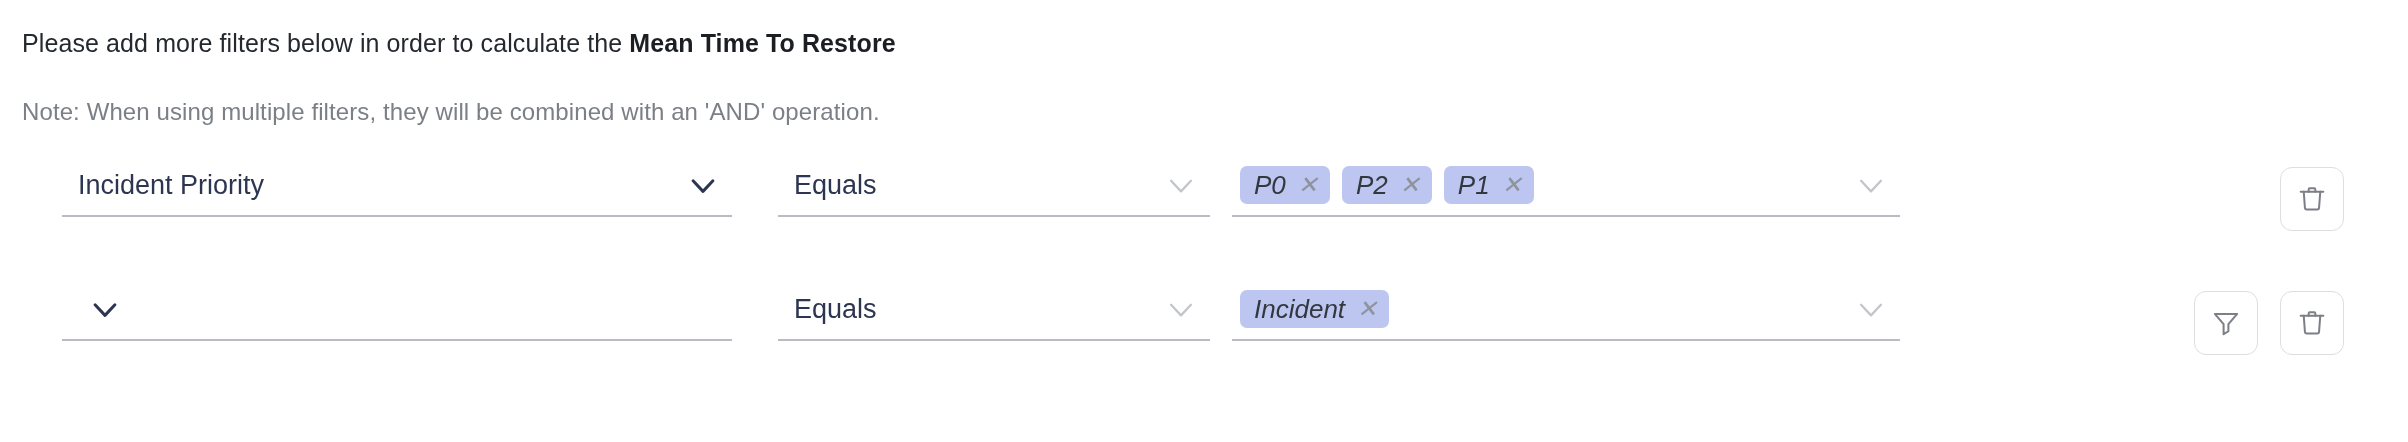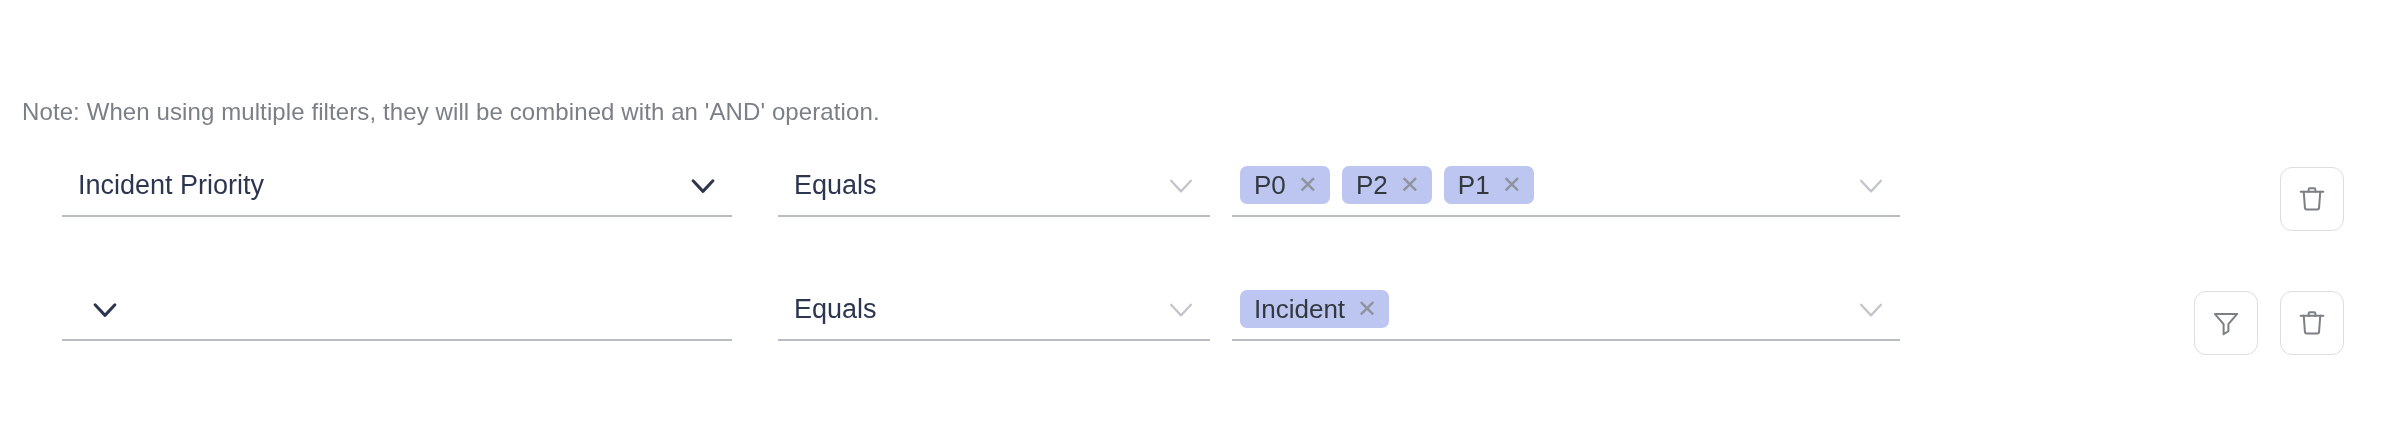--- a/index.html
+++ b/index.html
@@ -107,20 +107,21 @@
     display: inline-flex;
     align-items: center;
     gap: 12px;
     background: #bcc6f0;
     border-radius: 7px;
     padding: 6px 12px 7px 14px;
     height: 38px;
     box-sizing: border-box;
     white-space: nowrap;
     cursor: default;
+    font-style: italic;
   }
   .chip-label {
     font-size: 26px;
     color: #33383f;
     line-height: 26px;
   }
   .chip-x {
     font-size: 24px;
     color: #8e939c;
     line-height: 22px;
@@ -150,20 +151,23 @@
     cursor: pointer;
     padding: 0;
   }
   .icon-btn svg { display: block; }
 </style>
 </head>
 <body>
 
 <div class="page">
 
+  <div class="intro">
+    <span>Please add more filters below in order to calculate the </span><span class="metric">Mean Time To Restore</span>
+  </div>
 
   <div class="note">Note: When using multiple filters, they will be combined with an 'AND' operation.</div>
 
   <div class="rows">
 
     <div class="filter-row">
 
       <div class="cell cell-field">
         <span class="cell-text">Incident Priority</span>
         <span class="chev">

